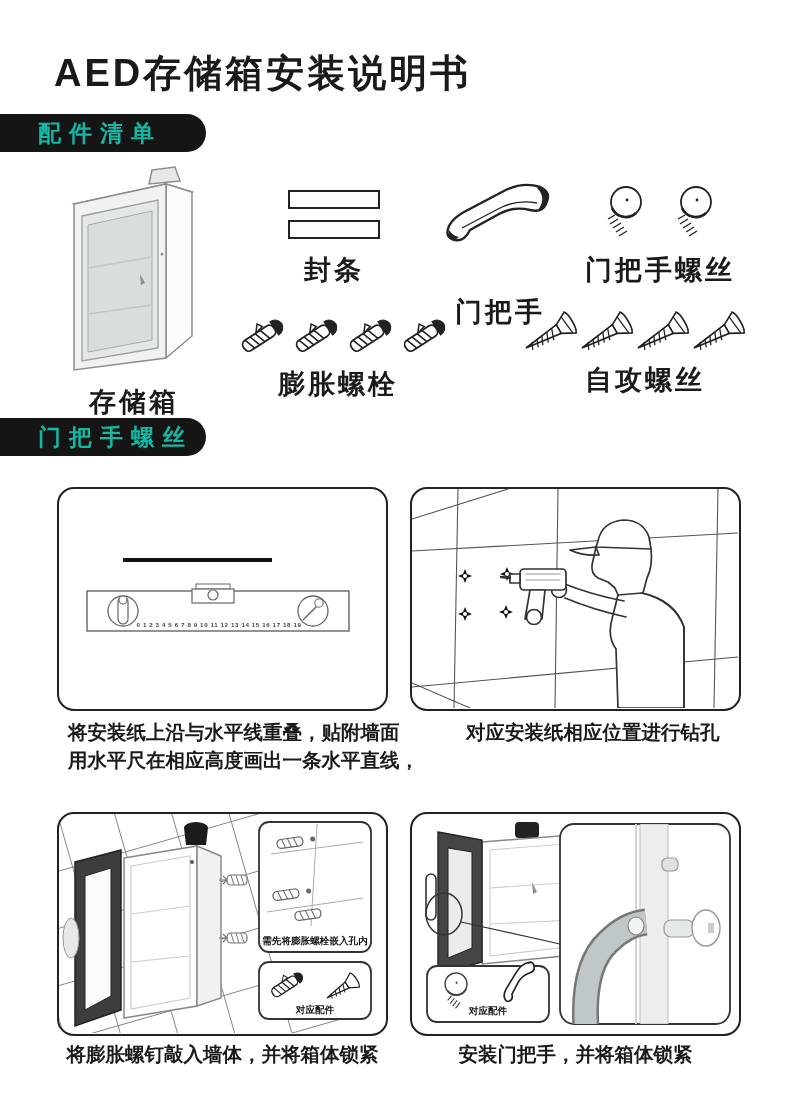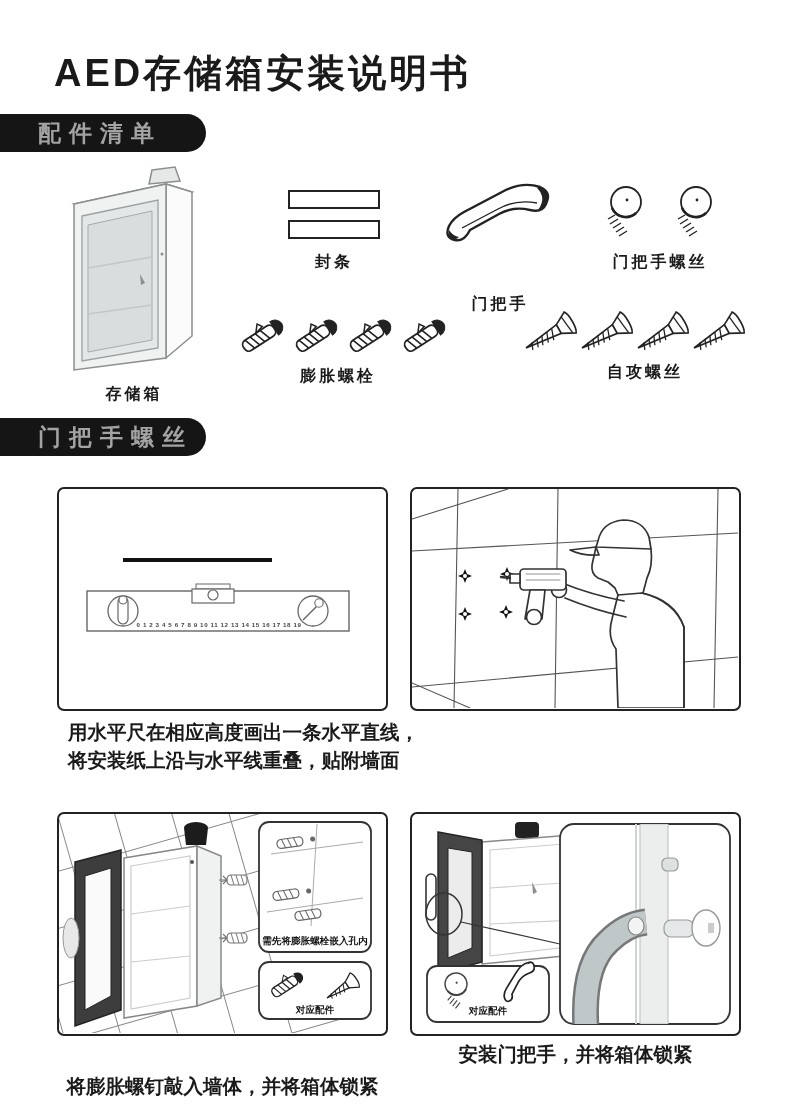--- a/index.html
+++ b/index.html
@@ -5,32 +5,32 @@
   html,body{margin:0;padding:0;}
   body{
     width:790px;height:1116px;position:relative;background:#ffffff;
     font-family:"Liberation Sans","DejaVu Sans",sans-serif;color:#1a1a1a;overflow:hidden;
   }
   .abs{position:absolute;}
   .page-title{
     left:54px;top:48px;font-size:38px;font-weight:700;letter-spacing:3px;white-space:nowrap;
   }
   .badge{
-    left:0;height:38px;width:206px;box-sizing:border-box;background:#151515;color:#a3a3a3;
+    left:0;height:38px;width:206px;box-sizing:border-box;background:#151515;color:#14b8a6;
     border-radius:0 20px 20px 0;display:flex;align-items:center;padding-left:38px;
     font-size:23px;font-weight:700;letter-spacing:8px;
   }
   .part-label{
-    font-weight:700;font-size:16px;letter-spacing:3px;text-align:center;white-space:nowrap;
+    font-weight:700;font-size:27px;letter-spacing:3px;text-align:center;white-space:nowrap;
   }
   .seal-strip{
     width:92px;height:19px;border:2.5px solid #222;background:#fff;box-sizing:border-box;
   }
   .panel{
-    width:331px;height:224px;border:2.5px solid #222;border-radius:7px;background:#fff;
+    width:331px;height:224px;border:2.5px solid #222;border-radius:17px;background:#fff;
     box-sizing:border-box;overflow:hidden;
   }
   .caption{
     font-weight:700;font-size:19.5px;line-height:28px;white-space:nowrap;
   }
   .caption.centered{text-align:center;}
   svg{display:block;}
   svg text{font-family:"Liberation Sans","DejaVu Sans",sans-serif;}
 </style>
 </head>
@@ -161,22 +161,22 @@
     <circle cx="254" cy="122" r="15" fill="#fff" stroke="#666" stroke-width="1.3"></circle>
     <path d="M244,131 L263,112" stroke="#666" stroke-width="1.4"></path>
     <circle cx="260" cy="114" r="4.2" fill="#fff" stroke="#666" stroke-width="1.1"></circle>
     <rect x="137" y="95" width="34" height="5" fill="#fff" stroke="#666" stroke-width="1"></rect>
     <rect x="133" y="100" width="42" height="14" fill="#fff" stroke="#666" stroke-width="1.2"></rect>
     <circle cx="154" cy="106" r="5" fill="#fff" stroke="#666" stroke-width="1.2"></circle>
     <text x="160" y="138" font-size="6.2" letter-spacing="0.6" text-anchor="middle" fill="#444" font-weight="bold">0 1 2 3 4 5 6 7 8 9 10 11 12 13 14 15 16 17 18 19</text>
   </svg>
 </div>
 <div class="abs caption" style="left:68px;top:718px;">
+  <div>将安装纸上沿与水平线重叠，贴附墙面</div>
   <div>用水平尺在相应高度画出一条水平直线，</div>
-  <div>将安装纸上沿与水平线重叠，贴附墙面</div>
 </div>
 
 <div class="abs panel" style="left:410px;top:487px;">
   <svg width="326" height="219" viewBox="0 0 326 219">
     <g stroke="#555" stroke-width="1.1" fill="none">
       <path d="M0,62 L326,44 M0,198 L326,168"></path>
       <path d="M46,0 L42,219 M146,0 L143,219 M306,0 L302,219"></path>
       <path d="M0,30 L96,0 M0,194 L58,219"></path>
     </g>
     <g>
@@ -210,20 +210,21 @@
       <rect x="108" y="80" width="46" height="21" rx="4" fill="#fff"></rect>
       <rect x="98" y="85" width="10" height="9" fill="#fff"></rect>
       <path d="M98,89 L89,88" stroke-width="2.4"></path>
       <path d="M118,101 L113,130 L130,130 L133,101 Z" fill="#fff"></path>
       <circle cx="122" cy="128" r="7.5" fill="#fff"></circle>
       <path d="M114,85 h34 M114,91 h34" stroke-width="0.9" stroke="#888"></path>
     </g>
   </svg>
 </div>
 <div class="abs caption" style="left:466px;top:718px;">
+  <div>对应安装纸相应位置进行钻孔</div>
 </div>
 
 <div class="abs panel" style="left:57px;top:812px;">
   <svg width="326" height="219" viewBox="0 0 326 219">
     <g transform="rotate(-16 160 110)" stroke="#888" stroke-width="1" fill="none">
       <path d="M-30,-40 H260 M-30,15 H260 M-30,70 H260 M-30,125 H260 M-30,180 H260 M-30,235 H260"></path>
       <path d="M-20,-60 V280 M35,-60 V280 M90,-60 V280 M145,-60 V280 M200,-60 V280"></path>
     </g>
     <path d="M16,48 L62,36 L62,196 L16,212 Z" fill="#3d3d3d" stroke="#222" stroke-width="1.5"></path>
     <path d="M26,62 L52,54 L52,182 L26,196 Z" fill="#fafafa" stroke="#222" stroke-width="1"></path>
@@ -273,21 +274,21 @@
       </g>
       <g transform="translate(268,184) rotate(-33)">
         <path d="M0,0 L24,-3.5 L24,3.5 Z" fill="#fff" stroke="#222" stroke-width="1.3"></path>
         <path d="M6,-1.5 l-2,5 M11,-2 l-2,6 M16,-2.5 l-3,7 M21,-3 l-3,8" stroke="#222" stroke-width="1" fill="none"></path>
         <path d="M24,-3.5 L33,-8.5 A3,9 0 0 1 33,8.5 L24,3.5 Z" fill="#fff" stroke="#222" stroke-width="1.3"></path>
       </g>
       <text x="256" y="199" font-size="9.6" font-weight="bold" text-anchor="middle" fill="#111">对应配件</text>
     </g>
   </svg>
 </div>
-<div class="abs caption centered" style="left:57px;top:1040px;width:331px;margin-top:32px;">将膨胀螺钉敲入墙体，并将箱体锁紧</div>
+<div class="abs caption centered" style="left:57px;top:1040px;width:331px;">将膨胀螺钉敲入墙体，并将箱体锁紧</div>
 
 <div class="abs panel" style="left:410px;top:812px;">
   <svg width="326" height="219" viewBox="0 0 326 219">
     <rect x="103" y="8" width="24" height="16" rx="4" fill="#222"></rect>
     <path d="M70,28 L172,20 L172,140 L70,150 Z" fill="#fff" stroke="#888" stroke-width="1.5"></path>
     <path d="M172,20 L192,27 L192,132 L172,140 Z" fill="#f0f1f1" stroke="#888" stroke-width="1.5"></path>
     <path d="M78,36 L164,29 L164,132 L78,142 Z" fill="none" stroke="#ccc" stroke-width="1.1"></path>
     <path d="M78,74 L164,68 M78,110 L164,106" stroke="#ccc" stroke-width="1.1"></path>
     <path d="M120,68 l5,10 l-4,2 z" fill="#8b8f90"></path>
     <circle cx="166" cy="30" r="2" fill="#555"></circle>

